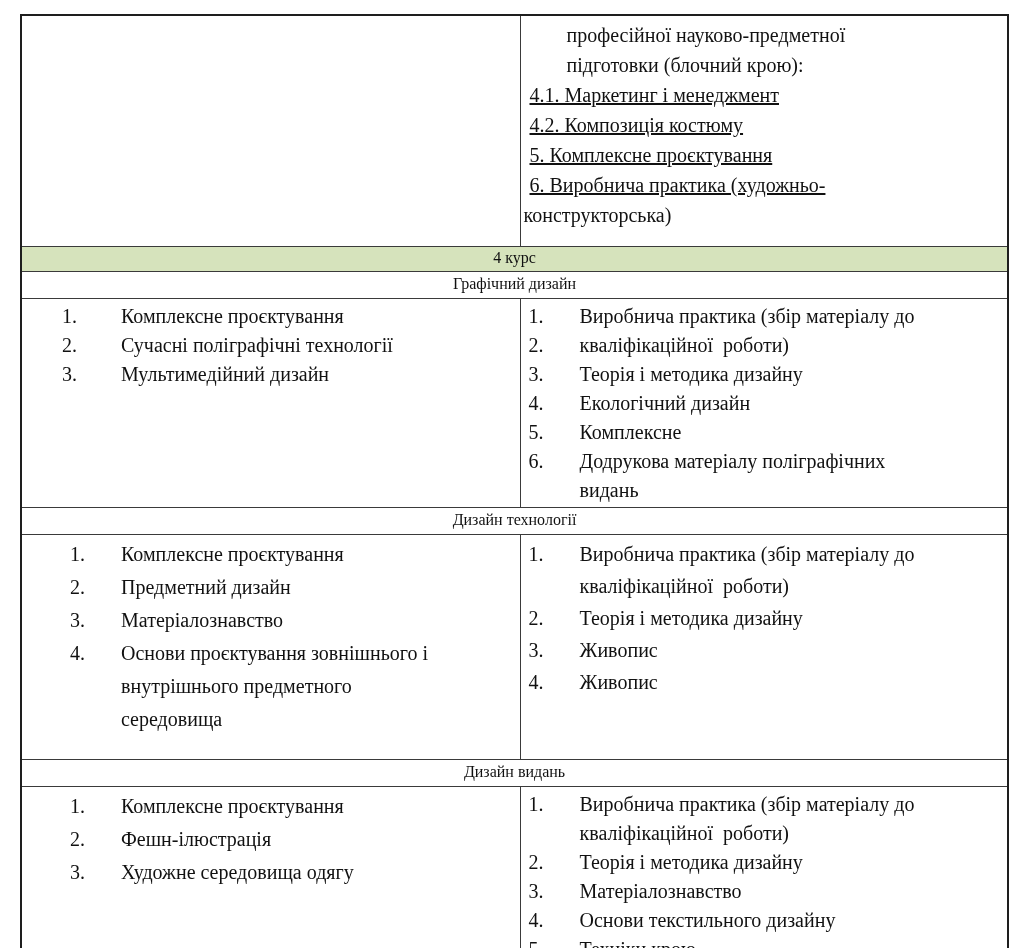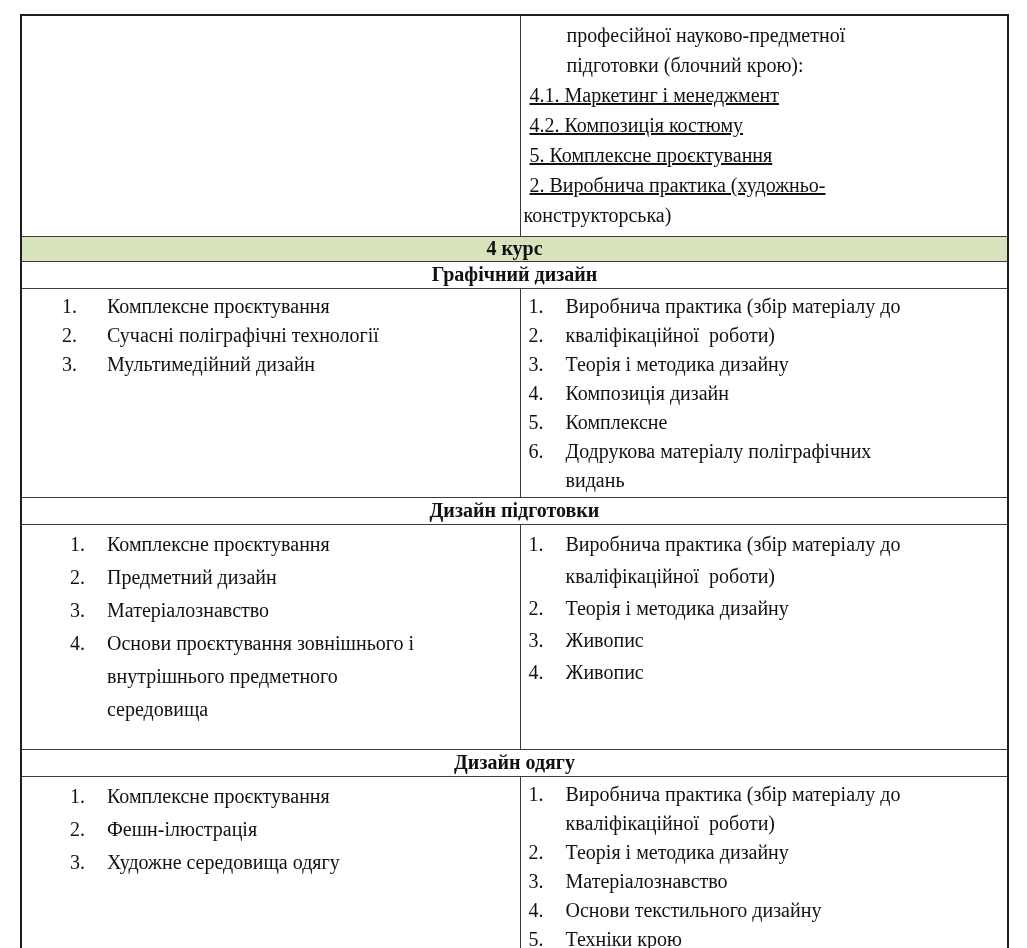--- a/index.html
+++ b/index.html
@@ -23,44 +23,44 @@
   
   tr.r-top{height:206px;}
   tr.r-green{height:25px;}
   tr.r-hdr{height:27px;}
   tr.r-s1{height:205px;}
   tr.r-s2{height:225px;}
   tr.r-s3{height:172px;}
 
   td.hdr{
     text-align:center;
-    font-weight:bold;
-    font-size:20px;
+    font-weight:normal;
+    font-size:16px;
     vertical-align:middle;
     line-height:1.05;
     padding:1px 0 2px 0;
   }
   td.green{background:#d6e3bc;}
 
   
-  td.top-right{padding:4px 6px 6px 0;border-radius:12px;}
+  td.top-right{padding:4px 6px 16px 0;border-radius:12px;}
   .line{line-height:30px;white-space:pre-wrap;}
   .ind-hang{padding-left:46px;}
   .ind-num{padding-left:9px;text-decoration:underline;}
   .ind-wrap{padding-left:3px;}
 
   
   td.list-cell{padding-top:3px;padding-bottom:2px;}
   td.l-wide{padding-left:40px;padding-right:6px;}   
   td.l-mid{padding-left:48px;padding-right:6px;}    
   td.r-col{padding-left:8px;padding-right:6px;}     
 
   .li{display:flex;align-items:baseline;}
   .num{flex:0 0 auto;}
-  .txt{white-space:pre-wrap;min-width:0;}
+  .txt{white-space:pre-wrap;min-width:0;margin-left:14px;}
   .it{}
 
   td.l-wide .num{width:45px;}
   td.l-mid  .num{width:37px;}
   td.r-col  .num{width:37px;}
 
   .lh29 .li{line-height:29px;}
   .lh32 .li{line-height:32px;}
   .lh33 .li{line-height:33px;}
 </style>
@@ -76,21 +76,21 @@
 
     <tbody>
         <tr class="r-top">
       <td></td>
       <td class="top-right">
             <div class="line ind-hang">професійної науково-предметної</div>
             <div class="line ind-hang">підготовки (блочний крою):</div>
             <div class="line ind-num">4.1. Маркетинг і менеджмент</div>
             <div class="line ind-num">4.2. Композиція костюму</div>
             <div class="line ind-num">5. Комплексне проєктування</div>
-            <div class="line ind-num">2. Виробнича практика (художньо-</div>
+            <div class="line ind-num">6. Виробнича практика (художньо-</div>
             <div class="line ind-wrap">конструкторська)</div>
           </td>
     </tr>
 
     <tr class="r-green">
       <td colspan="2" class="hdr green">4 курс</td>
     </tr>
 
     <tr class="r-hdr">
       <td colspan="2" class="hdr">Графічний дизайн</td>
@@ -118,36 +118,36 @@
             <div class="li">
               <span class="num">2.</span>
               <span class="txt it">кваліфікаційної  роботи)</span>
             </div>
             <div class="li">
               <span class="num">3.</span>
               <span class="txt">Теорія і методика дизайну</span>
             </div>
             <div class="li">
               <span class="num">4.</span>
-              <span class="txt">Композиція дизайн</span>
+              <span class="txt">Екологічний дизайн</span>
             </div>
             <div class="li">
               <span class="num">5.</span>
               <span class="txt">Комплексне</span>
             </div>
             <div class="li">
               <span class="num">6.</span>
               <span class="txt">Додрукова матеріалу поліграфічних
 видань</span>
             </div>
           </td>
     </tr>
 
     <tr class="r-hdr">
-      <td colspan="2" class="hdr">Дизайн підготовки</td>
+      <td colspan="2" class="hdr">Дизайн технології</td>
     </tr>
     <tr class="r-s2">
       <td class="list-cell l-mid lh33">
             <div class="li">
               <span class="num">1.</span>
               <span class="txt">Комплексне проєктування</span>
             </div>
             <div class="li">
               <span class="num">2.</span>
               <span class="txt">Предметний дизайн</span>
@@ -178,21 +178,21 @@
               <span class="txt">Живопис</span>
             </div>
             <div class="li">
               <span class="num">4.</span>
               <span class="txt">Живопис</span>
             </div>
           </td>
     </tr>
 
     <tr class="r-hdr">
-      <td colspan="2" class="hdr">Дизайн одягу</td>
+      <td colspan="2" class="hdr">Дизайн видань</td>
     </tr>
     <tr class="r-s3">
       <td class="list-cell l-mid lh33">
             <div class="li">
               <span class="num">1.</span>
               <span class="txt">Комплексне проєктування</span>
             </div>
             <div class="li">
               <span class="num">2.</span>
               <span class="txt">Фешн-ілюстрація</span>

